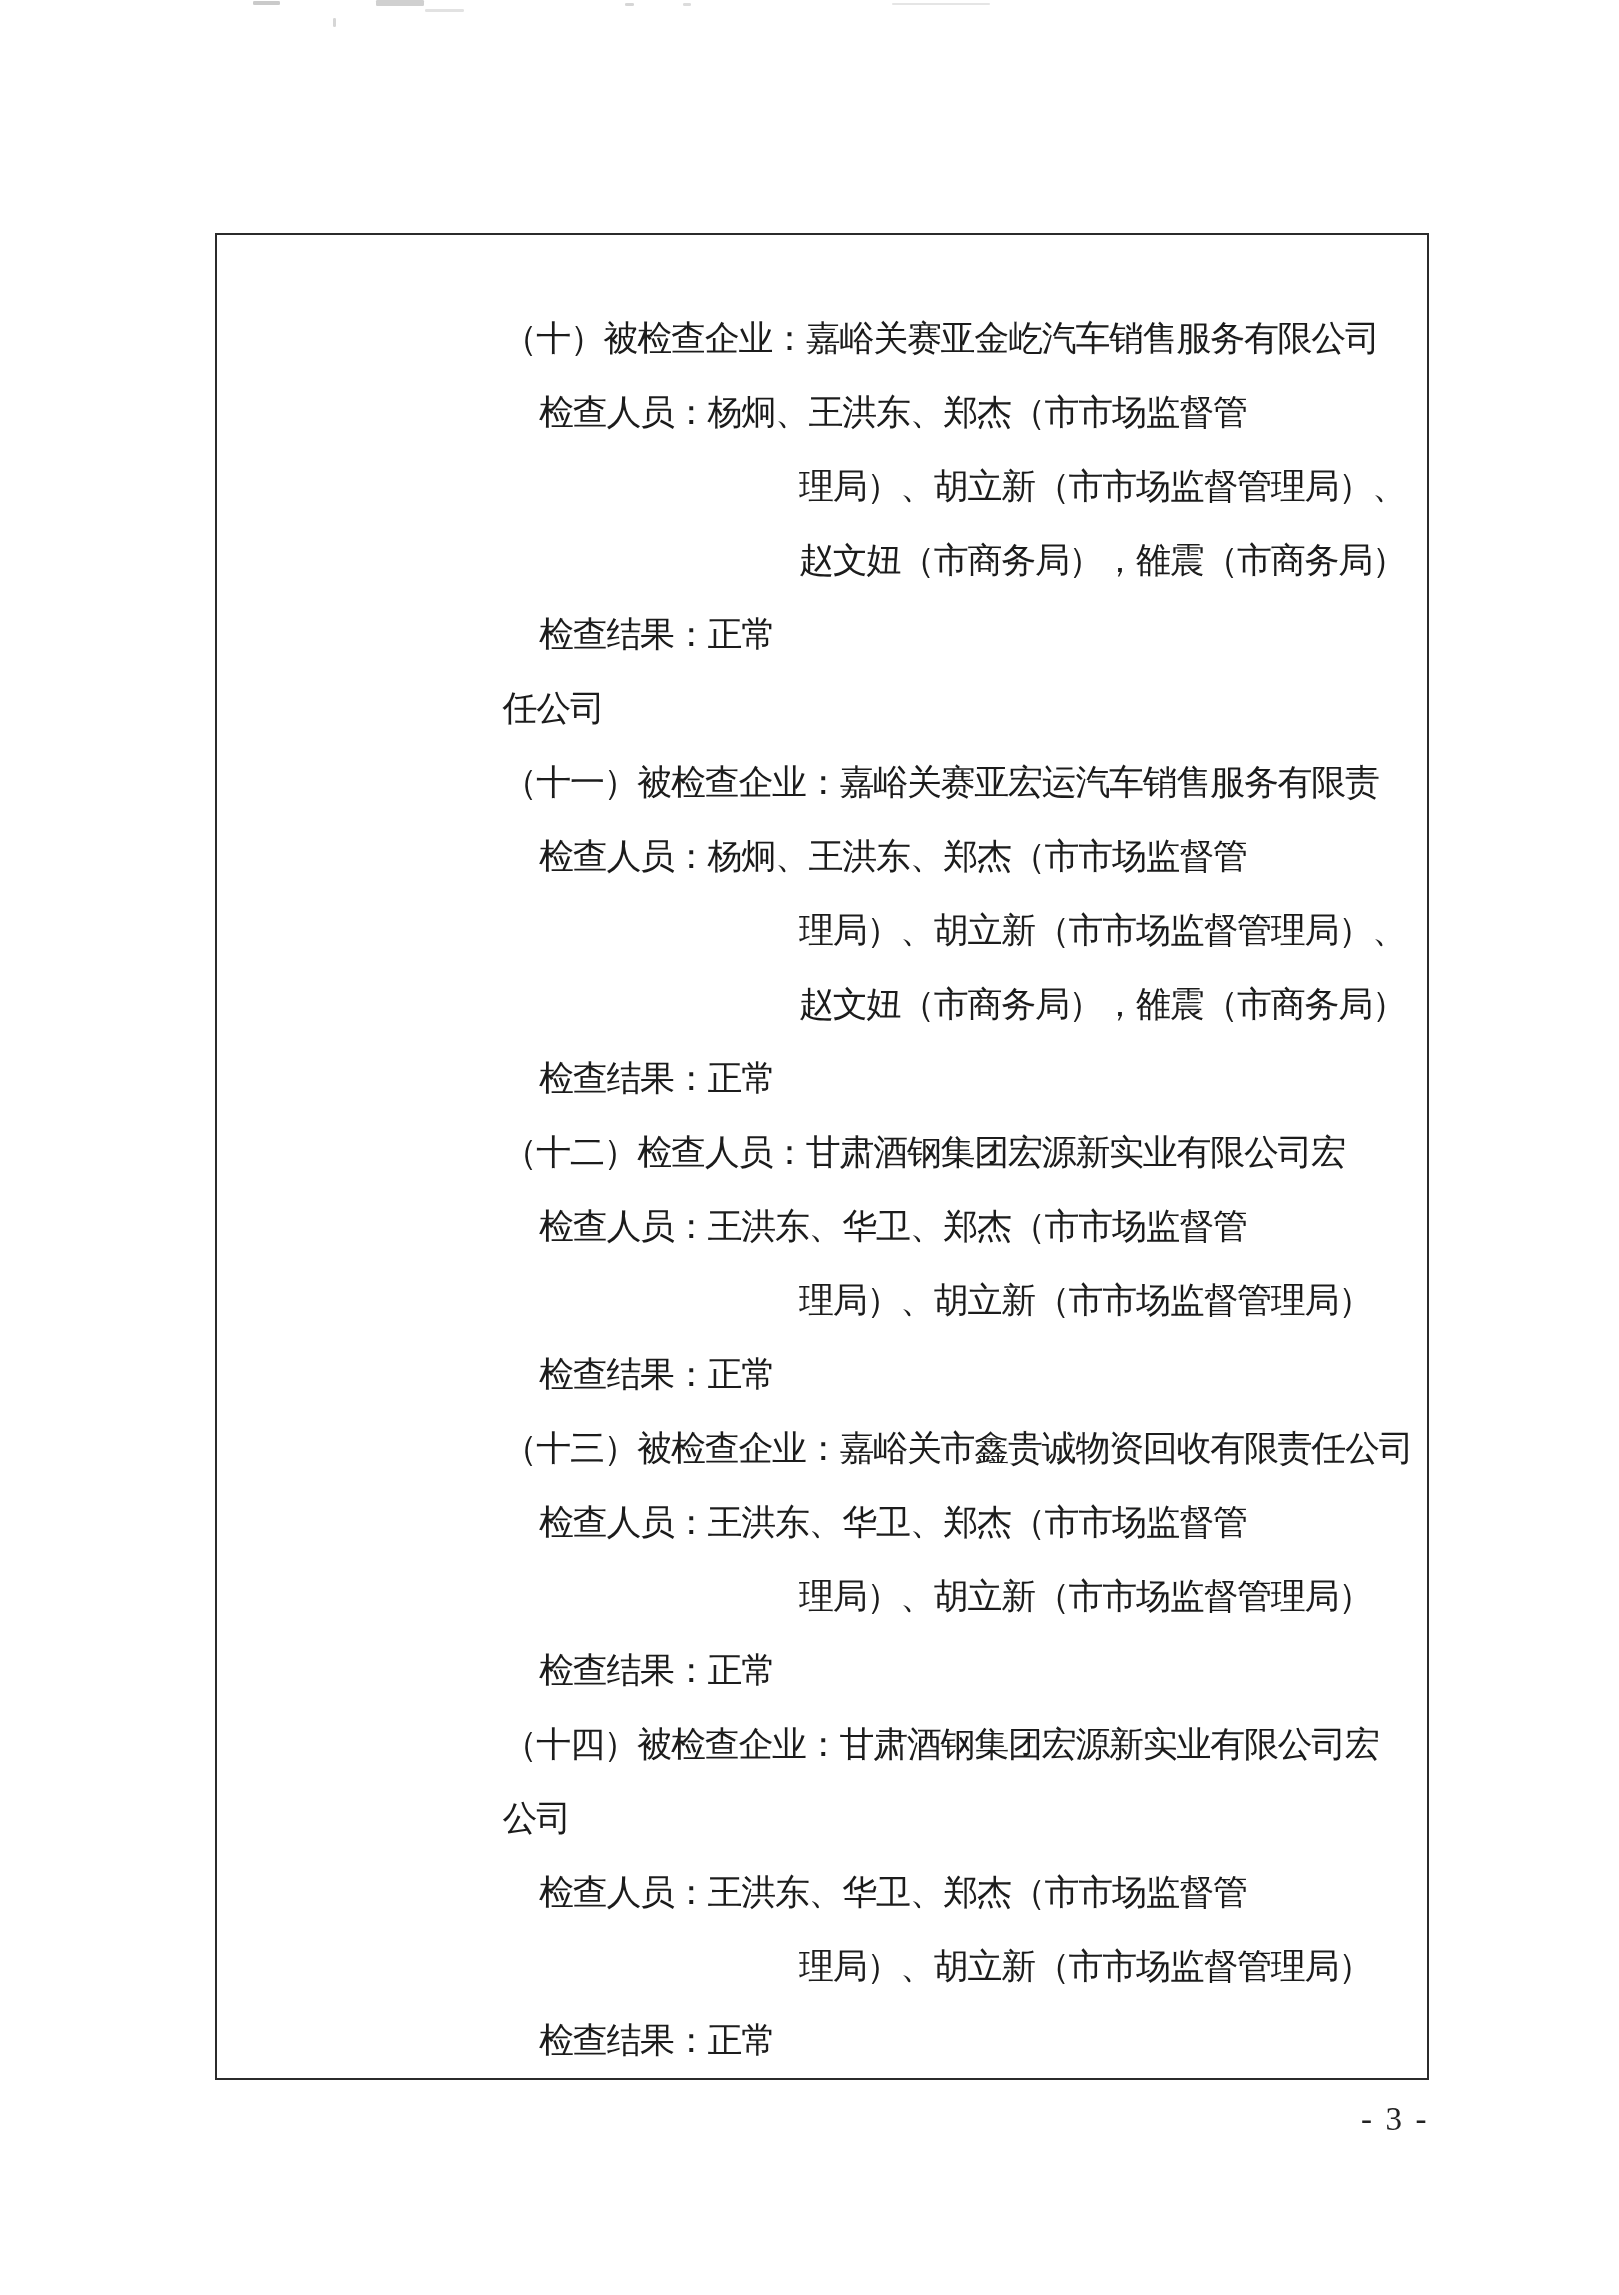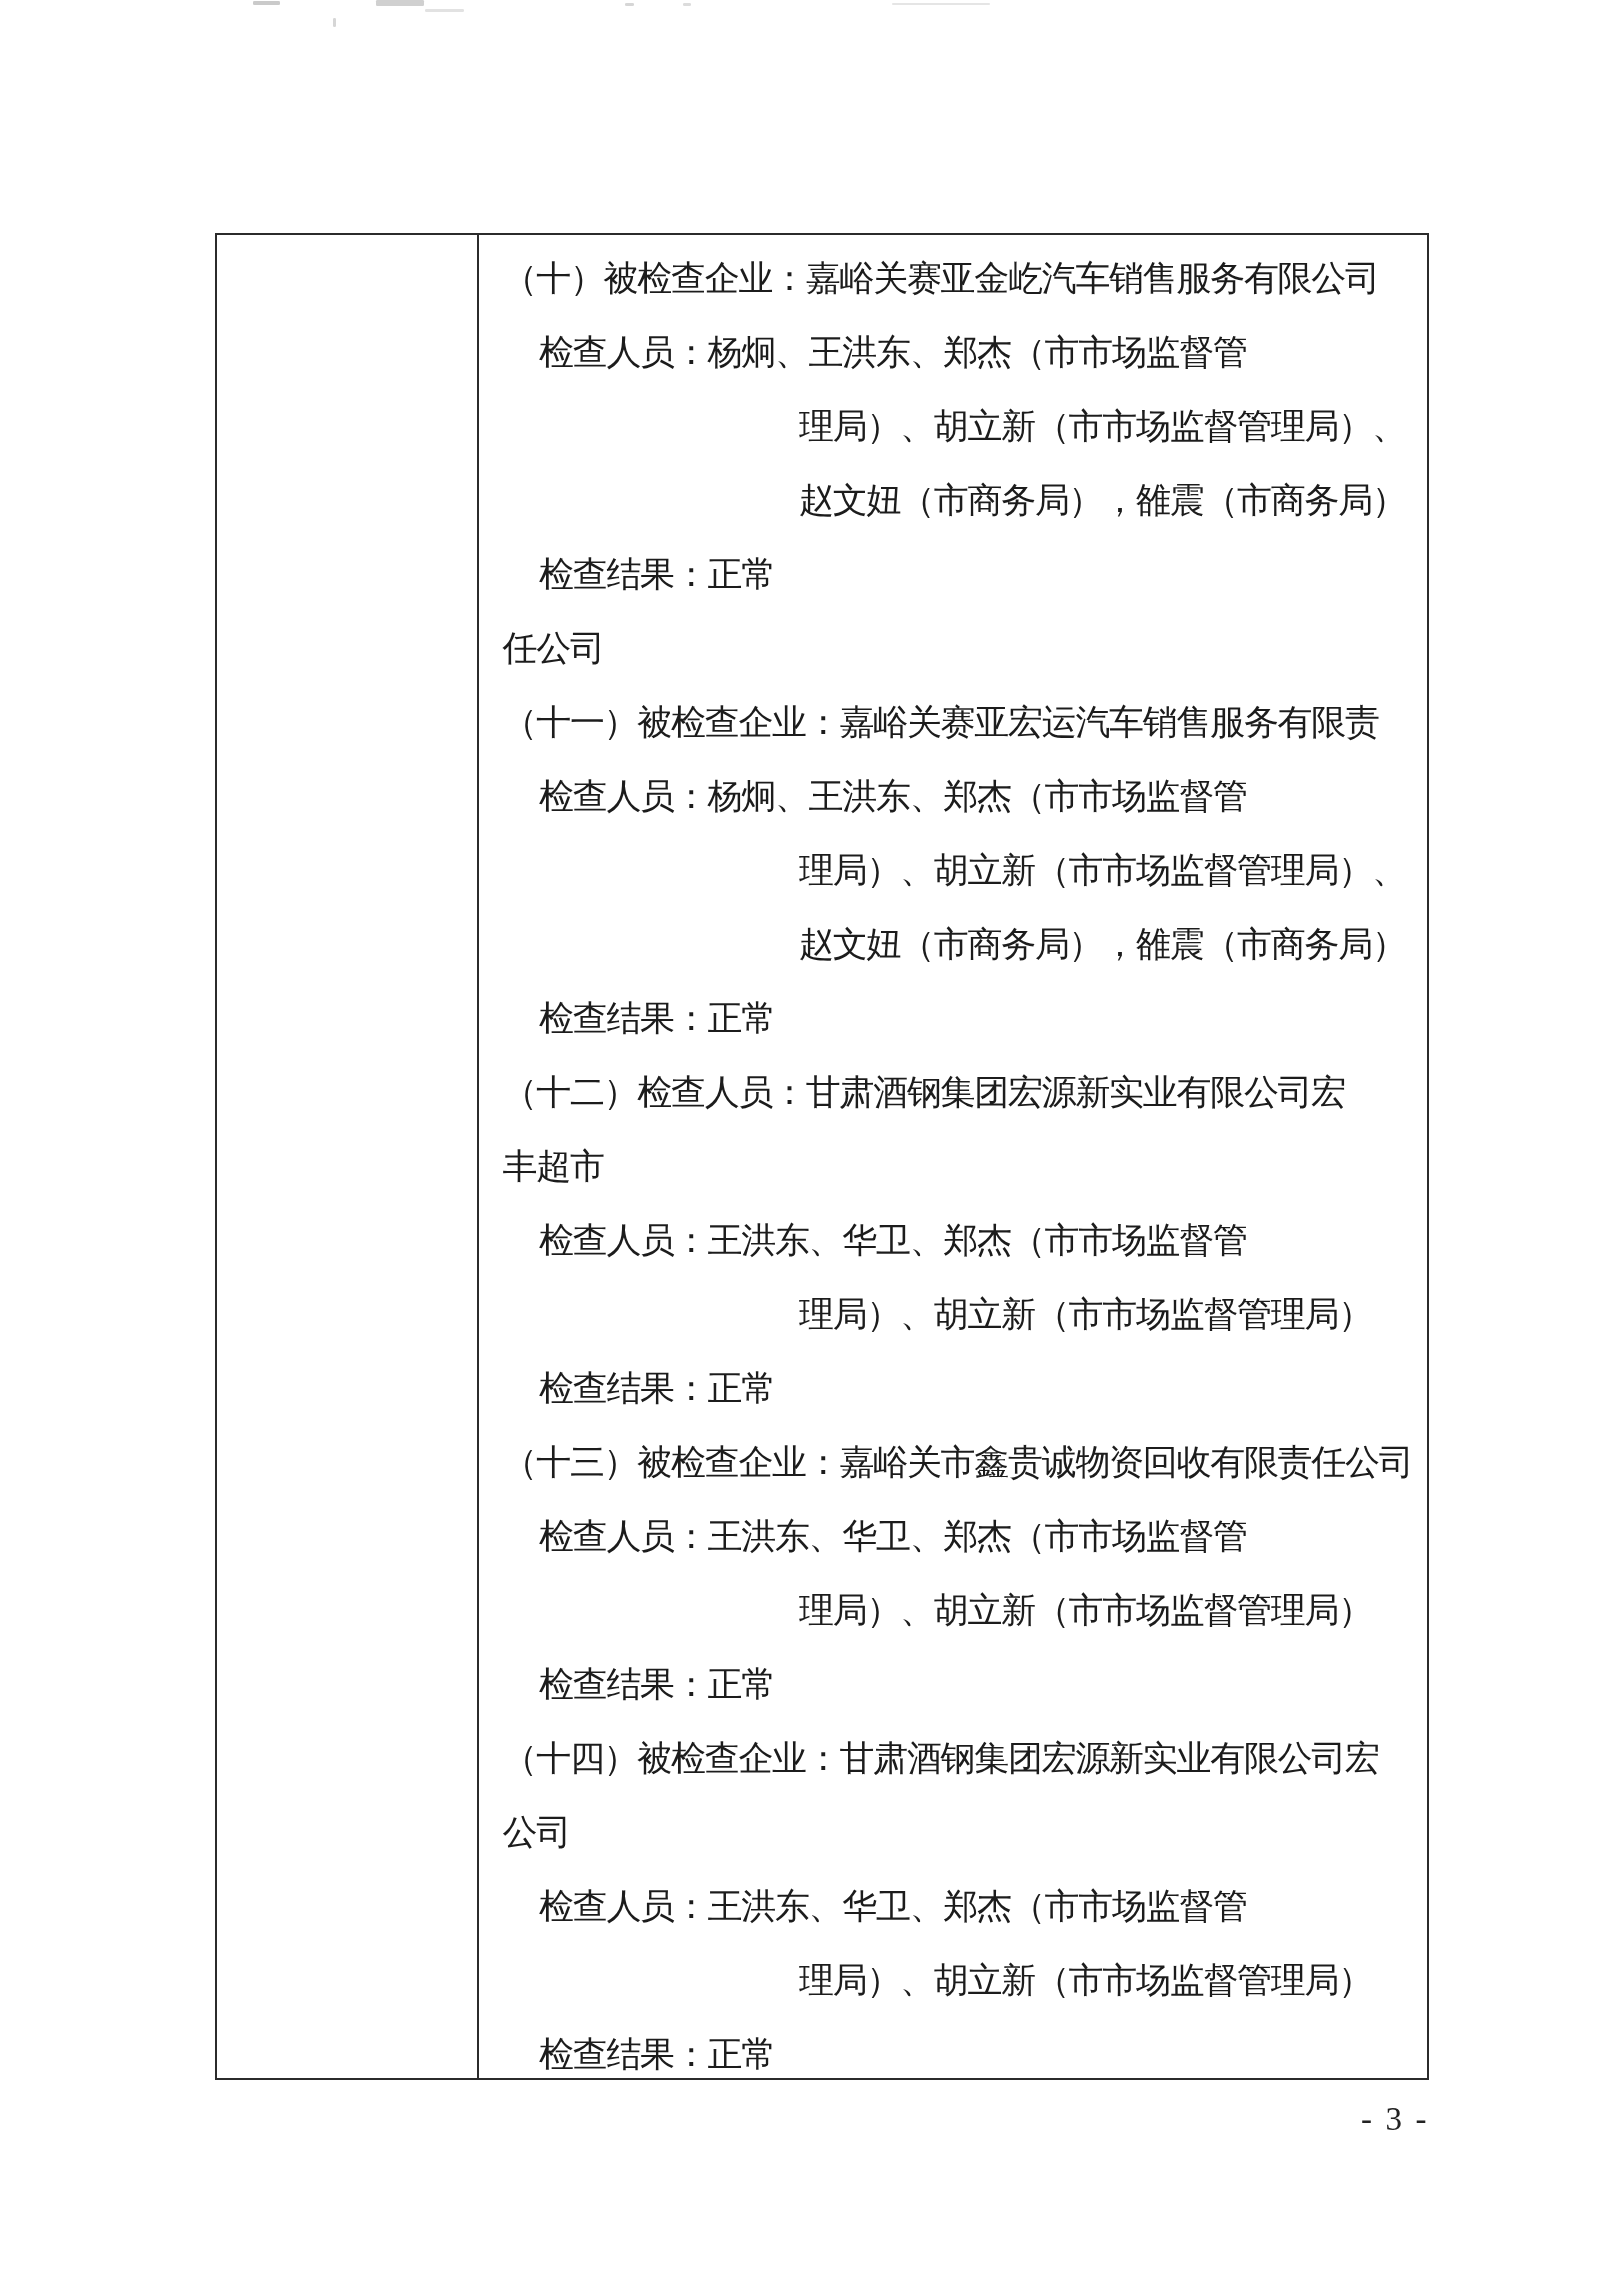--- a/index.html
+++ b/index.html
@@ -36,20 +36,21 @@
   .doc-table {
     position: absolute;
     left: 215px;
     top: 233px;
     width: 1214px;
     height: 1847px;
     border: 2px solid #2b2b2b;
     box-sizing: border-box;
     display: flex;
     background: #ffffff;
+    align-items: flex-end;
   }
   .col-left {
     flex: 0 0 262px;
     border-right: 2px solid #2b2b2b;
     box-sizing: border-box;
   }
   .col-right {
     flex: 1 1 auto;
     padding-top: 6.5px;
     overflow: hidden;
@@ -97,21 +98,20 @@
         <div class="line ind2">理局）、胡立新（市市场监督管理局）、</div>
         <div class="line ind2">赵文妞（市商务局），雒震（市商务局）</div>
         <div class="line ind1">检查结果：正常</div>
         <div class="line ind0">任公司</div>
         <div class="line ind0">（十一）被检查企业：嘉峪关赛亚宏运汽车销售服务有限责</div>
         <div class="line ind1">检查人员：杨炯、王洪东、郑杰（市市场监督管</div>
         <div class="line ind2">理局）、胡立新（市市场监督管理局）、</div>
         <div class="line ind2">赵文妞（市商务局），雒震（市商务局）</div>
         <div class="line ind1">检查结果：正常</div>
         <div class="line ind0">（十二）检查人员：甘肃酒钢集团宏源新实业有限公司宏</div>
-        <div class="line ind0">丰超市</div>
         <div class="line ind1">检查人员：王洪东、华卫、郑杰（市市场监督管</div>
         <div class="line ind2">理局）、胡立新（市市场监督管理局）</div>
         <div class="line ind1">检查结果：正常</div>
         <div class="line ind0">（十三）被检查企业：嘉峪关市鑫贵诚物资回收有限责任公司</div>
         <div class="line ind1">检查人员：王洪东、华卫、郑杰（市市场监督管</div>
         <div class="line ind2">理局）、胡立新（市市场监督管理局）</div>
         <div class="line ind1">检查结果：正常</div>
         <div class="line ind0">（十四）被检查企业：甘肃酒钢集团宏源新实业有限公司宏</div>
         <div class="line ind0">公司</div>
         <div class="line ind1">检查人员：王洪东、华卫、郑杰（市市场监督管</div>

